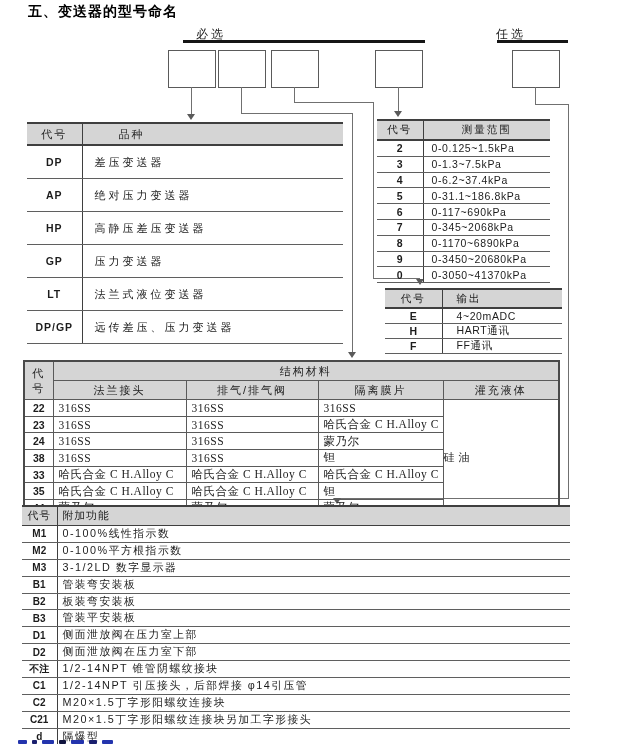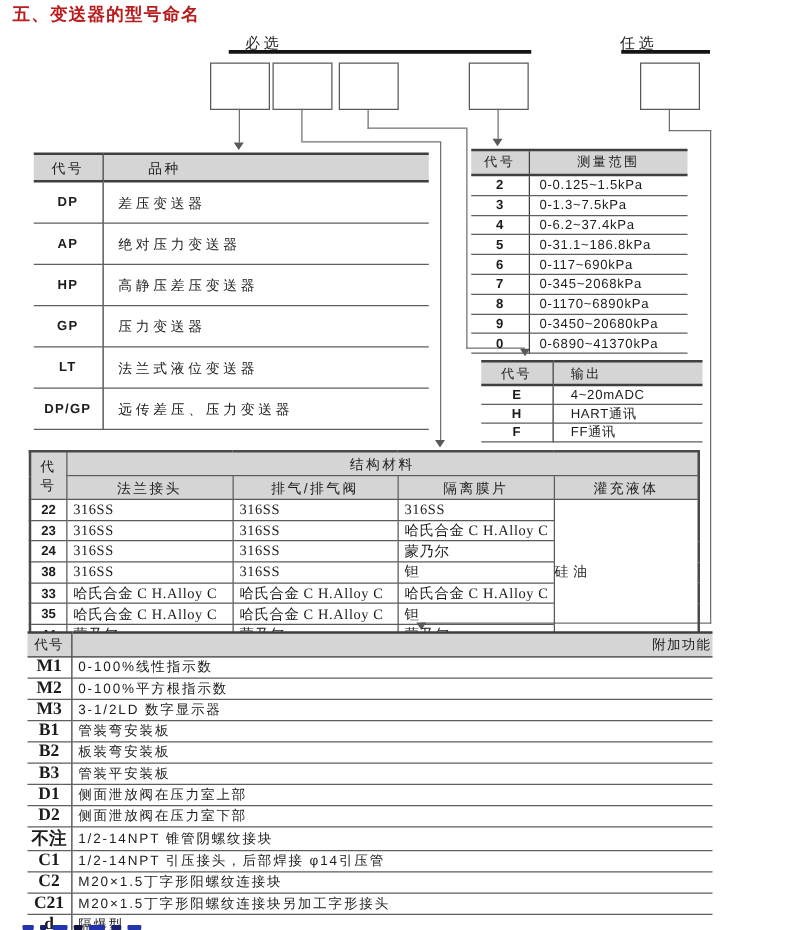--- a/index.html
+++ b/index.html
@@ -1,21 +1,21 @@
 <!DOCTYPE html>
 <html><head>
 <meta charset="utf-8">
 <style>
   html,body{margin:0;padding:0;background:#fff;}
   #canvas{position:relative;width:643px;height:744px;background:#ffffff;overflow:hidden;
           font-family:"Liberation Sans","DejaVu Sans",sans-serif;color:#1c1c1c;}
   .abs{position:absolute;}
 
   
-  .page-title{left:10px;top:3px;font-size:14px;font-weight:bold;letter-spacing:1px;color:#b91c1c;}
+  .page-title{left:28px;top:3px;font-size:14px;font-weight:bold;letter-spacing:1px;color:#000000;}
 
   
   .bracket-label{font-size:12px;letter-spacing:3px;color:#222;}
   .bracket-bar{height:3px;background:#151515;}
 
   
   .code-box{width:46px;height:36px;border:1px solid #5a5a5a;background:#fff;}
 
   
   .vline{width:1px;background:#707070;}
@@ -62,23 +62,23 @@
   .material-table td{height:15.7px;padding:0;}
   .material-table .mt-code{text-align:center;font-weight:bold;font-size:10.5px;margin-top:44px;}
   .material-table .mt-val{text-align:left;padding-left:5px;letter-spacing:0.5px;
         font-family:"Liberation Serif","DejaVu Serif",serif;font-size:11.5px;}
   .material-table .mt-fill{text-align:left;letter-spacing:4px;font-size:11px;}
 
   
   .addon-table{left:22px;top:505px;width:548px;font-size:10.8px;}
   .addon-table th{height:16px;border-bottom:1.6px solid #3f3f3f;}
   .addon-table td{height:15.9px;padding:0;border-bottom:1.1px solid #5f5f5f;}
-  .addon-table .code{text-align:center;font-weight:600;font-size:14px;font-family:Liberation Serif, serif;}
+  .addon-table .code{text-align:center;font-weight:600;font-size:10px;}
   .addon-table .desc{text-align:left;padding-left:5px;letter-spacing:1.5px;}
-  .addon-table th.desc-h{text-align:right;padding-left:5px;letter-spacing:1px;margin-left:12px;}
+  .addon-table th.desc-h{text-align:left;padding-left:5px;letter-spacing:1px;margin-left:12px;}
   .addon-table th.code-h{text-align:center;letter-spacing:1px;}
 
   
   .cutoff{left:18px;top:740px;height:4px;display:flex;gap:5px;align-items:flex-start;}
   .cutoff i{display:block;height:4px;border-radius:1px;}
 </style>
 </head>
 <body>
 
 <div id="canvas">
@@ -209,21 +209,21 @@
     <td class="val">0-1170~6890kPa</td>
   </tr>
 
   <tr>
     <td class="code">9</td>
     <td class="val">0-3450~20680kPa</td>
   </tr>
 
   <tr>
     <td class="code">0</td>
-    <td class="val">0-6890~41370kPa</td>
+    <td class="val">0-3050~41370kPa</td>
   </tr>
 </tbody>
   </table>
 
   <table class="abs open-table output-table">
     <colgroup>
         <col style="width:57px">
         <col>
       </colgroup>
     <thead>

